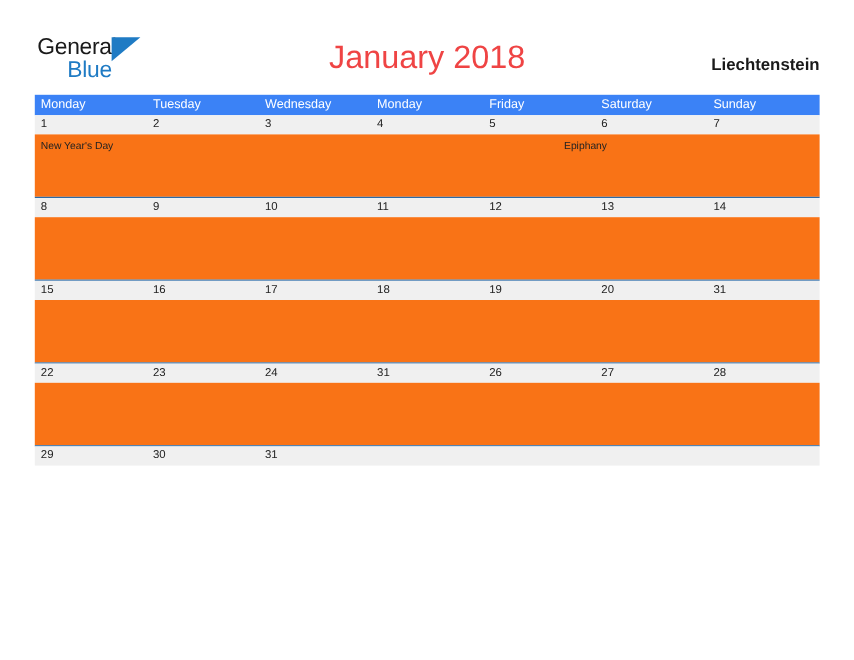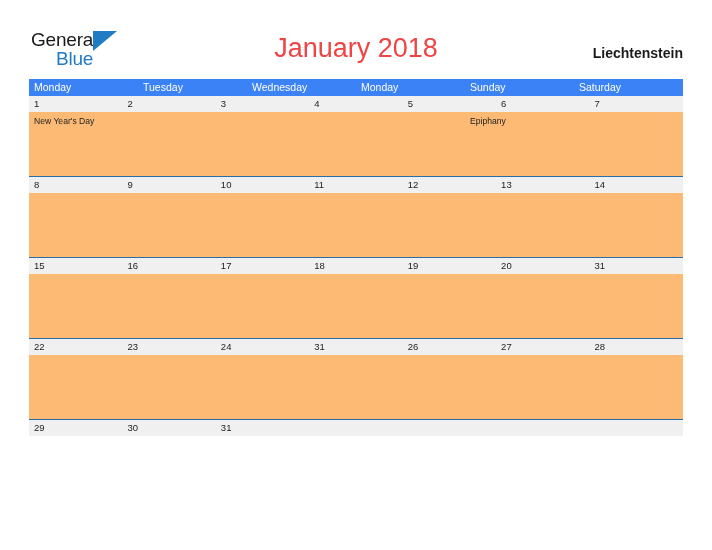--- a/index.html
+++ b/index.html
@@ -136,22 +136,22 @@
     line-height: 16px;
     color: #222222;
     padding-left: 5px;
     box-sizing: border-box;
     font-family: "Liberation Sans", sans-serif;
   }
 
   .event-band {
     display: flex;
     width: 654px;
-    height: 64px;
-    background: #fdba74;
+    height: 52px;
+    background: #f97316;
   }
   .event-cell {
     flex: 1 1 0;
     padding: 4px 4px 0 5px;
     box-sizing: border-box;
     font-family: "Liberation Sans", sans-serif;
   }
   .event-text {
     display: block;
     font-size: 8.6px;
@@ -184,22 +184,23 @@
 
   </div>
 
   <div class="calendar">
 
     <div class="weekday-row">
       <div class="weekday-cell">Monday</div>
       <div class="weekday-cell">Tuesday</div>
       <div class="weekday-cell">Wednesday</div>
       <div class="weekday-cell">Monday</div>
+      <div class="weekday-cell">Friday</div>
+      <div class="weekday-cell">Saturday</div>
       <div class="weekday-cell">Sunday</div>
-      <div class="weekday-cell">Saturday</div>
     </div>
 
     <div class="week-row">
       <div class="date-band">
         <div class="date-cell">1</div>
         <div class="date-cell">2</div>
         <div class="date-cell">3</div>
         <div class="date-cell">4</div>
         <div class="date-cell">5</div>
         <div class="date-cell">6</div>

